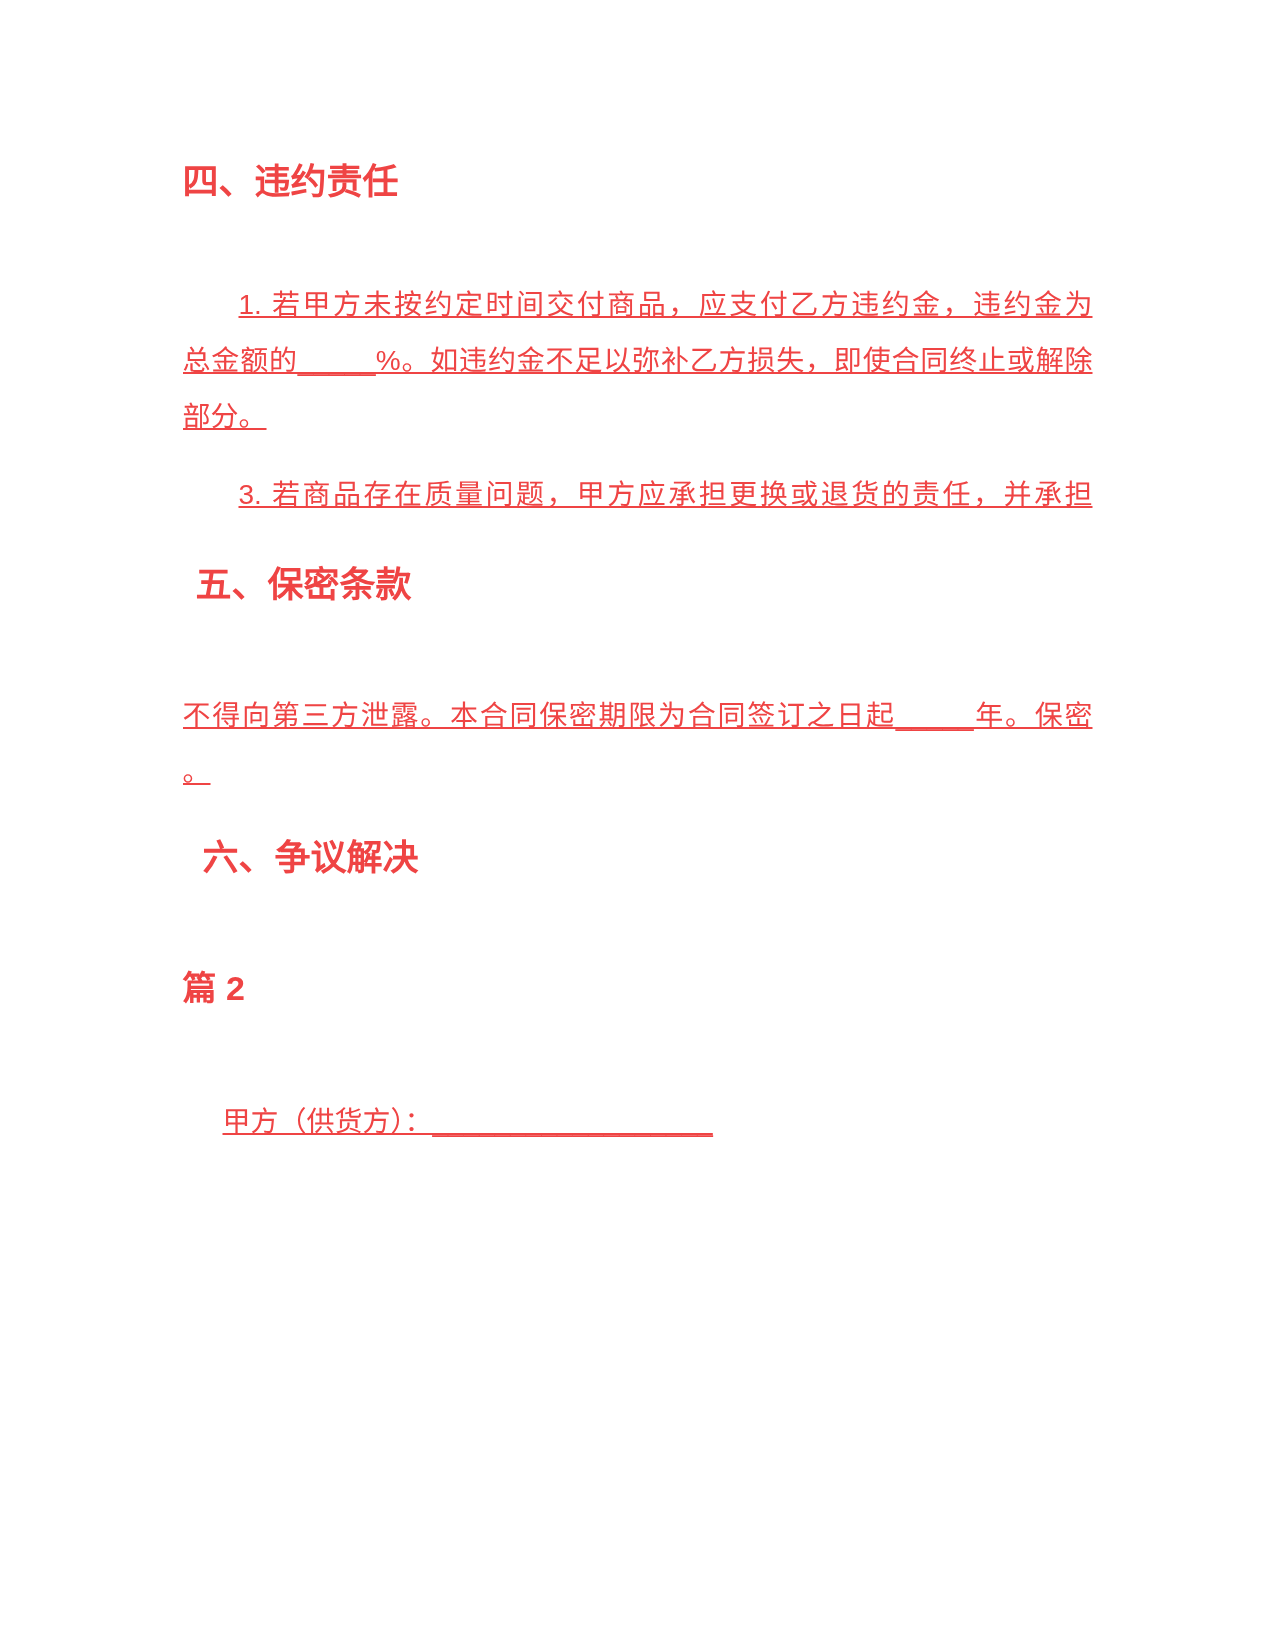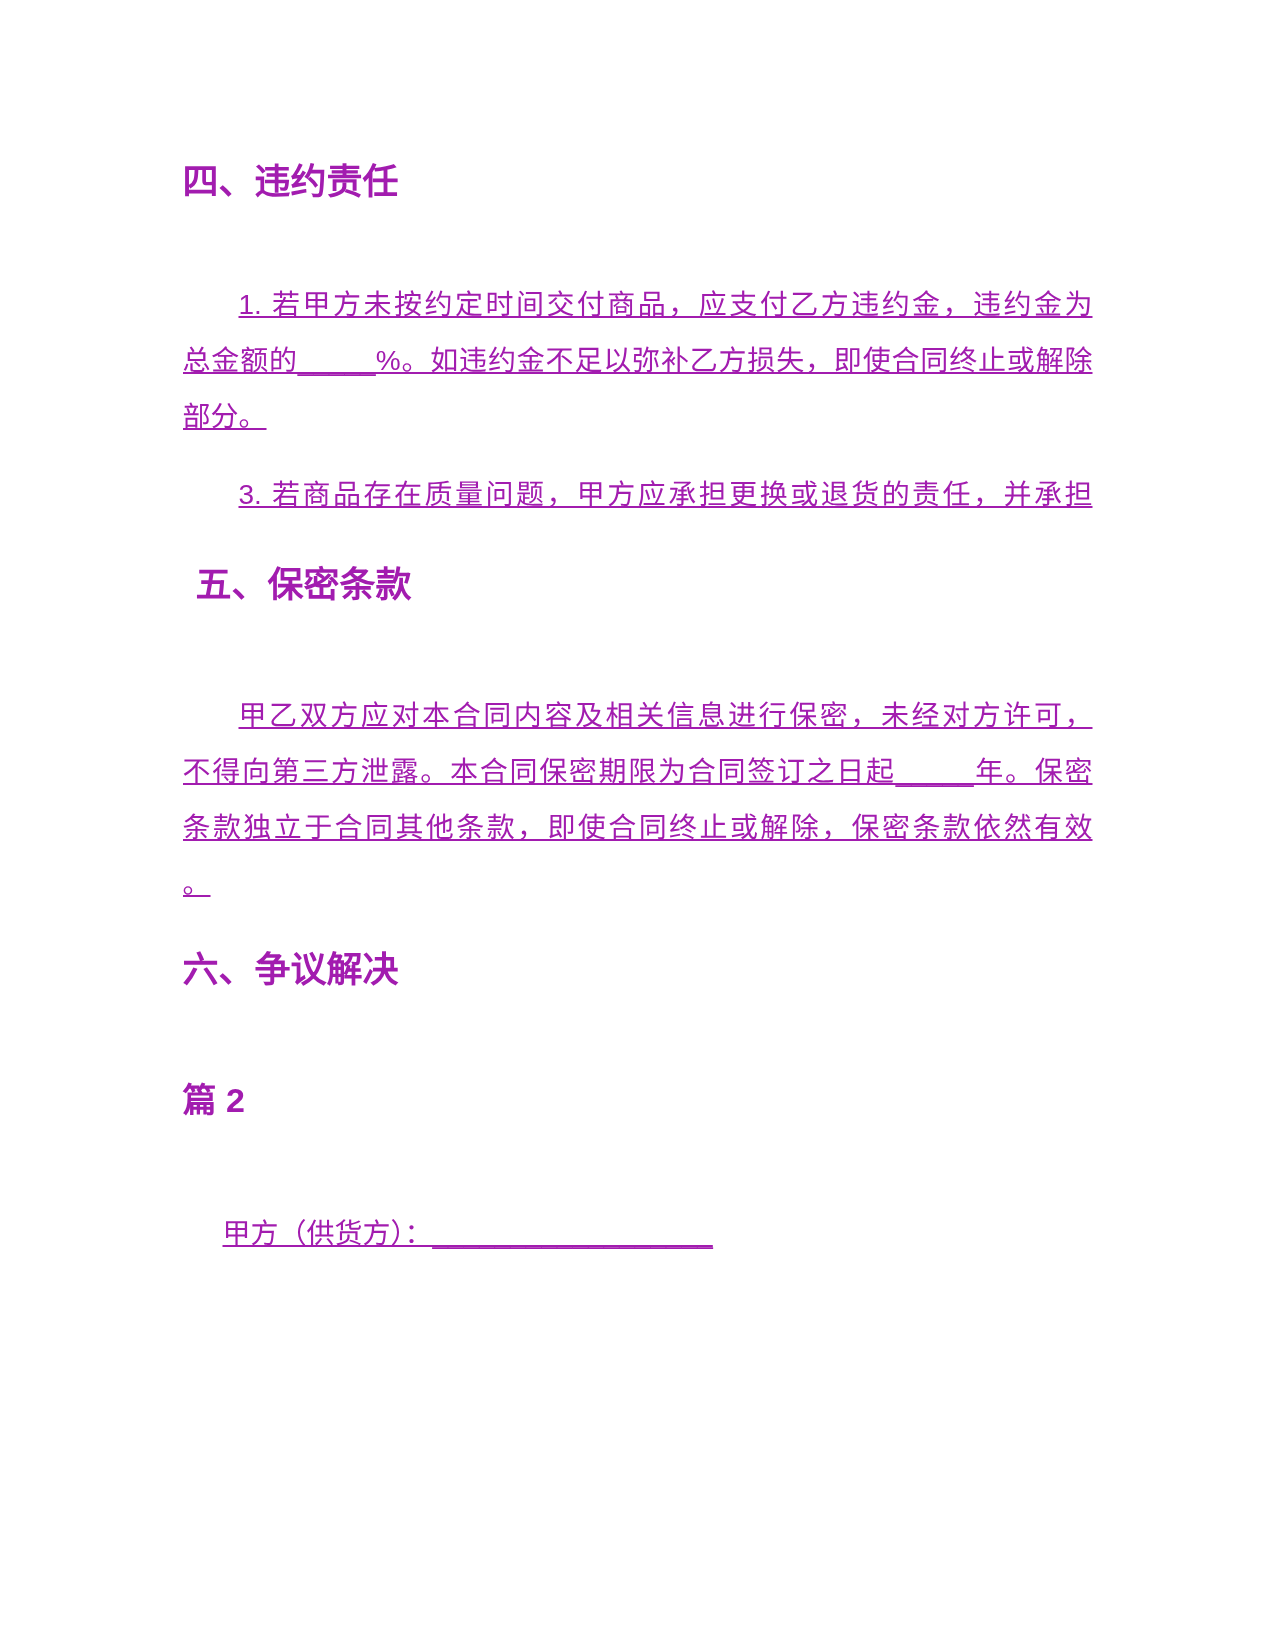--- a/index.html
+++ b/index.html
@@ -7,21 +7,21 @@
     padding: 0;
     background: #ffffff;
   }
   .page {
     position: relative;
     width: 1275px;
     height: 1650px;
     background: #ffffff;
     overflow: hidden;
     font-family: "Liberation Sans", "DejaVu Sans", sans-serif;
-    color: #a21caf;
+    color: #ef4444;
   }
   .content {
     width: 910px;
     margin: 0 auto;
     padding-top: 160px;
   }
   .sec-heading {
     font-size: 36px;
     line-height: 44px;
     font-weight: 700;
@@ -46,21 +46,21 @@
   }
   .line.last { text-align-last: left; }
   .line.first { padding-left: 56px; }
   .line.first-sm { padding-left: 40px; }
 
   
   .mt-p1   { margin-top: 73px; }
   .mt-pp   { margin-top: 22px; }
   .mt-h2   { margin-top: 40px; margin-left: 13px; }
   .mt-p4   { margin-top: 81px; }
-  .mt-h3   { margin-top: 36px; }
+  .mt-h3   { margin-top: 36px; margin-left: 20px; }
   .mt-t2   { margin-top: 86px; }
   .mt-p5   { margin-top: 84px; }
 </style>
 </head>
 <body>
 
 <div class="page">
   <div class="content">
 
     <div class="sec-heading">四、违约责任</div>
@@ -72,23 +72,21 @@
     </div>
 
 
     <div class="para mt-pp">
       <div class="line first">3. 若商品存在质量问题，甲方应承担更换或退货的责任，并承担</div>
     </div>
 
     <div class="sec-heading mt-h2">五、保密条款</div>
 
     <div class="para mt-p4">
-      <div class="line first">甲乙双方应对本合同内容及相关信息进行保密，未经对方许可，</div>
       <div class="line">不得向第三方泄露。本合同保密期限为合同签订之日起_____年。保密</div>
-      <div class="line">条款独立于合同其他条款，即使合同终止或解除，保密条款依然有效</div>
       <div class="line last">。</div>
     </div>
 
     <div class="sec-heading mt-h3">六、争议解决</div>
 
     <div class="part-title mt-t2">篇 2</div>
 
     <div class="para mt-p5">
       <div class="line last first-sm">甲方（供货方）：__________________</div>
     </div>

